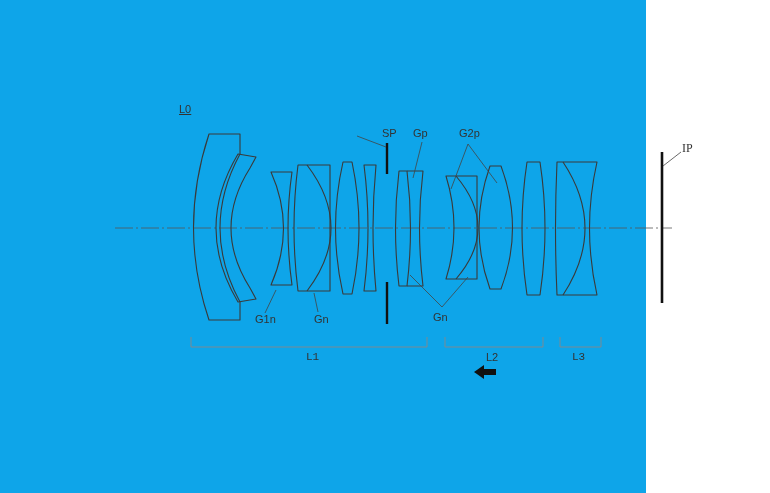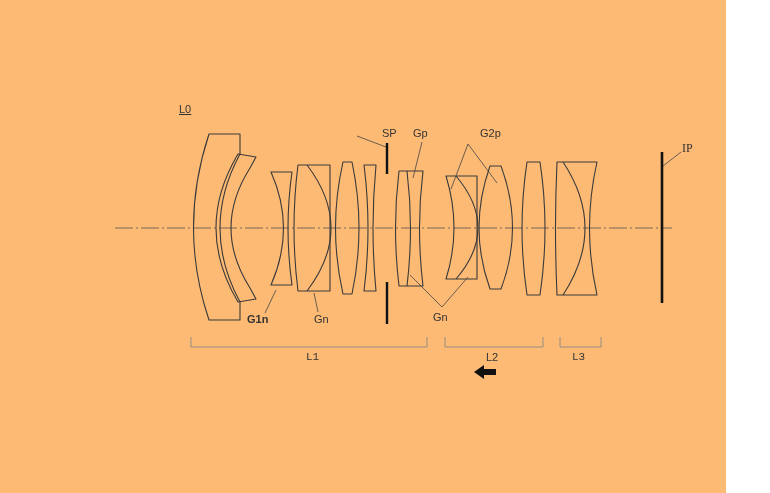--- a/index.html
+++ b/index.html
@@ -1,17 +1,17 @@
 <!DOCTYPE html>
 <html><head>
   <meta charset="utf-8">
   <style>
     html, body { margin: 0; padding: 0; background: #ffffff; }
     body { width: 770px; height: 493px; overflow: hidden; }
-    .canvas { position: relative; width: 726px; height: 493px; background: #fdba74; }
+    .canvas { position: relative; width: 646px; height: 493px; background: #0ea5e9; }
     svg { position: absolute; left: 0; top: 0; }
     .lens { fill: none; stroke: #3a3a3a; stroke-width: 1.1; stroke-linejoin: round; }
     .axis { stroke: #555; stroke-width: 0.8; stroke-dasharray: 18 3 2 3; fill: none; }
     .leader { stroke: #444; stroke-width: 0.8; fill: none; }
     .bracket { stroke: #888; stroke-width: 0.9; fill: none; }
     .stop { stroke: #111; stroke-width: 2.4; }
     .ip { stroke: #111; stroke-width: 2.6; }
     .lbl { position: absolute; font-family: "Liberation Sans", sans-serif; font-size: 11px; color: #333; line-height: 1; white-space: nowrap; }
     .lbl-serif { font-family: "Liberation Serif", serif; font-size: 12px; text-align: right; }
     .under { text-decoration: underline; }
@@ -71,21 +71,21 @@
 
     <g>
       <rect x="482" y="369" width="14" height="6" fill="#111"></rect>
       <polygon points="474,372 484,365 484,379" fill="#111"></polygon>
     </g>
   </svg>
 
   <span class="lbl under" style="left:179px;top:104px;">L0</span>
   <span class="lbl" style="left:340px;top:128px;margin-left:42px;">SP</span>
   <span class="lbl" style="left:413px;top:128px;">Gp</span>
-  <span class="lbl" style="left:480px;top:128px;">G2p</span>
+  <span class="lbl" style="left:459px;top:128px;">G2p</span>
   <span class="lbl lbl-serif" style="left:682px;top:142px;">IP</span>
-  <span class="lbl" style="left:247px;top:314px;font-weight:bold;">G1n</span>
+  <span class="lbl" style="left:255px;top:314px;">G1n</span>
   <span class="lbl" style="left:314px;top:314px;">Gn</span>
   <span class="lbl" style="left:433px;top:312px;">Gn</span>
   <span class="lbl" style="left:306px;top:352px;font-family:Liberation Mono, monospace;">L1</span>
   <span class="lbl" style="left:486px;top:352px;text-align:right;">L2</span>
   <span class="lbl" style="left:572px;top:352px;font-family:Liberation Mono, monospace;">L3</span>
 </div>
 
 </body></html>

